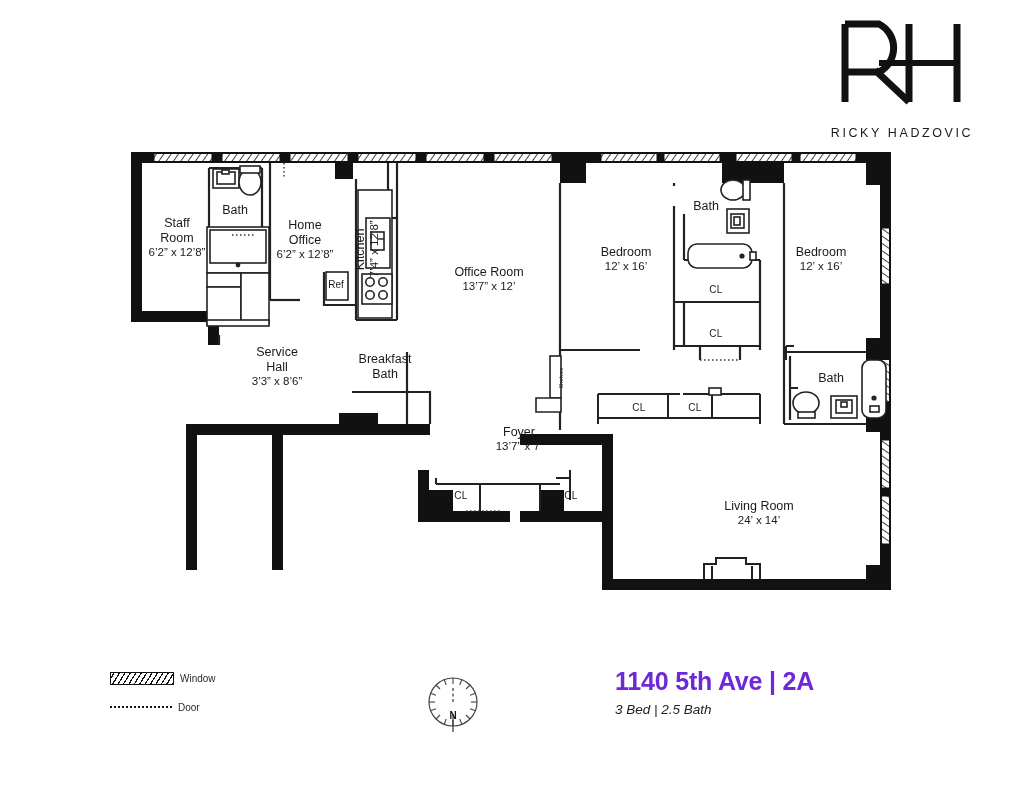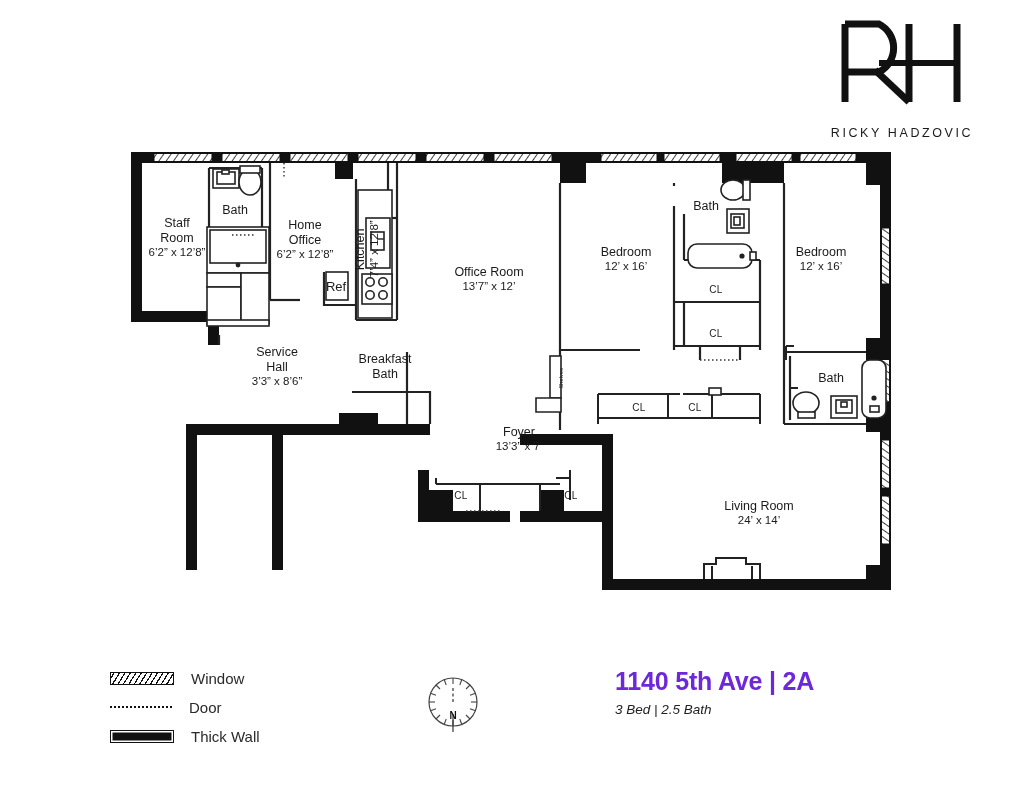--- a/index.html
+++ b/index.html
@@ -80,21 +80,21 @@
     transform: rotate(-90deg);
   }
   .room-label.tiny-vert {
     font-size: 5.4px;
     transform-origin: center center;
     transform: rotate(-90deg);
     letter-spacing: .2px;
   }
   .fix-label {
     position: absolute;
-    font-size: 13px;
+    font-size: 10px;
     color: #1a1a1a;
     pointer-events: none;
     white-space: nowrap;
   }
 
   
   #legend {
     position: absolute;
     left: 110px;
     top: 668px;
@@ -105,22 +105,22 @@
     align-items: center;
     height: 20px;
     margin-bottom: 9px;
   }
   .legend-swatch {
     width: 62px;
     height: 11px;
     flex: 0 0 62px;
   }
   .legend-text {
-    margin-left: 17px;
-    font-size: 15px;
+    margin-left: 6px;
+    font-size: 10px;
     color: #2a2a2a;
   }
   .sw-window {
     border: 1px solid #111;
     background: repeating-linear-gradient(
       -58deg, #111 0 1.2px, #fff 1.2px 4.6px);
   }
   .sw-door {
     height: 0;
     border-top: 2px dotted #111;
@@ -464,21 +464,21 @@
       <span class="rdim">3’3” x 8’6”</span>
     </div>
 
     <div class="room-label" style="left:385px; top:352px; transform:translateX(-50%);">
       <span class="rname">Breakfast</span>
       <span class="rname">Bath</span>
     </div>
 
     <div class="room-label" style="left:519px; top:425px; transform:translateX(-50%);">
       <span class="rname">Foyer</span>
-      <span class="rdim">13’3” x 7’</span>
+      <span class="rdim">13’7” x 7’</span>
     </div>
 
     <div class="room-label" style="left:759px; top:487px; transform:translateX(-50%);margin-top:12px;">
       <span class="rname">Living Room</span>
       <span class="rdim">24’ x 14’</span>
     </div>
 
     <div class="room-label cl" style="left:716px; top:284px; transform:translateX(-50%);">CL</div>
     <div class="room-label cl" style="left:716px; top:328px; transform:translateX(-50%);">CL</div>
     <div class="room-label cl" style="left:639px; top:402px; transform:translateX(-50%);">CL</div>
@@ -491,24 +491,20 @@
   </div>
 
   <div id="legend">
     <div class="legend-row">
       <div class="legend-swatch sw-window"></div>
       <div class="legend-text">Window</div>
     </div>
     <div class="legend-row">
       <div class="legend-swatch sw-door"></div>
       <div class="legend-text">Door</div>
-    </div>
-    <div class="legend-row">
-      <div class="legend-swatch sw-wall"></div>
-      <div class="legend-text">Thick Wall</div>
     </div>
   </div>
 
   <svg id="compass" viewBox="0 0 80 80">
     <circle cx="40" cy="40" r="24" fill="none" stroke="#444" stroke-width="1.2"></circle>
     <g stroke="#444" stroke-width="1.1">
       <line x1="40" y1="16" x2="40" y2="22"></line>
       <line x1="40" y1="58" x2="40" y2="64"></line>
       <line x1="16" y1="40" x2="22" y2="40"></line>
       <line x1="58" y1="40" x2="64" y2="40"></line>

